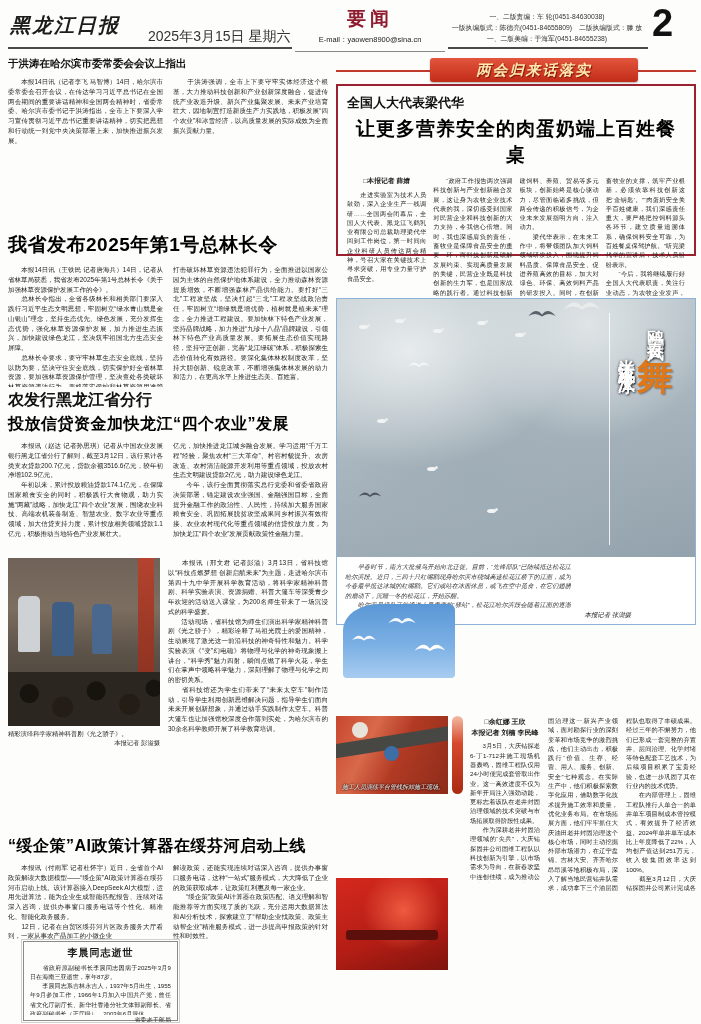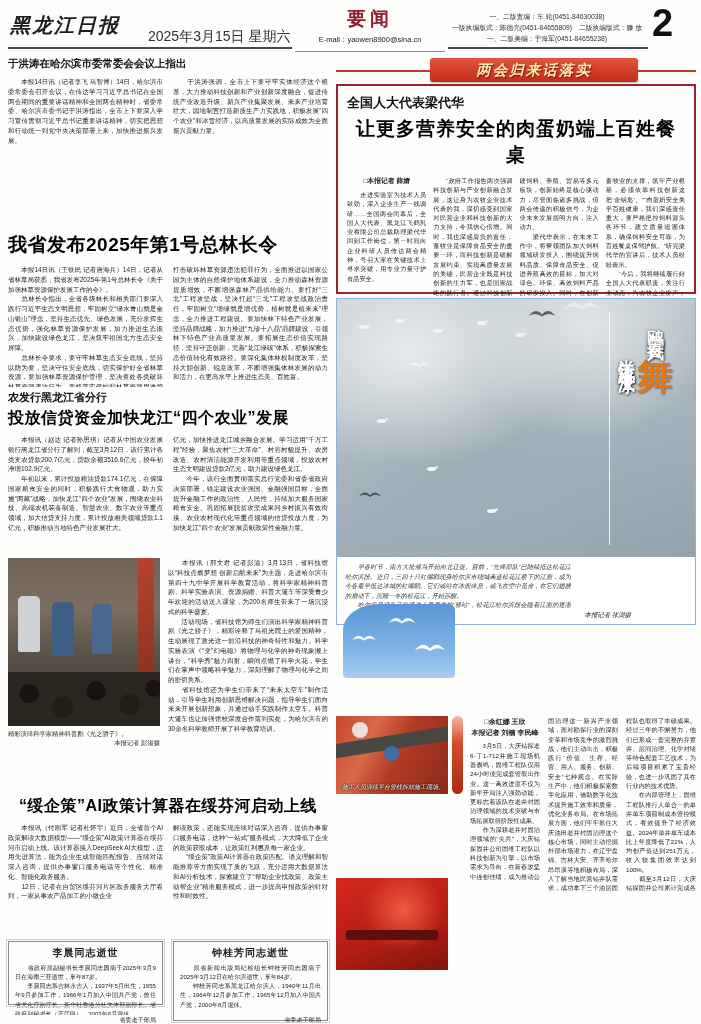--- a/index.html
+++ b/index.html
@@ -71,21 +71,21 @@
     <div class="hl" style="font-size:19px;text-align:left;">我省发布2025年第1号总林长令</div>
     <div class="cols2" style="margin-top:7px;height:122px;">
       <div class="body-txt just pre">　　本报14日讯（王铁民 记者唐海兵）14日，记者从省林草局获悉，我省发布2025年第1号总林长令《关于加强林草资源保护发展工作的令》。
 　　总林长令指出，全省各级林长和相关部门要深入践行习近平生态文明思想，牢固树立“绿水青山就是金山银山”理念，坚持生态优先、绿色发展，充分发挥生态优势，强化林草资源保护发展，加力推进生态振兴，加快建设绿色龙江，坚决筑牢祖国北方生态安全屏障。
 　　总林长令要求，要守牢林草生态安全底线，坚持以防为要，坚决守住安全底线，切实保护好全省林草资源，要加强林草资源保护管理，坚决查处各类破坏林草资源违法行为，严格落实保护和林草资源用途管制等制度，依法严厉</div>
       <div class="body-txt just pre">打击破坏林草资源违法犯罪行为，全面推进以国家公园为主体的自然保护地体系建设，全力推动森林资源提质增效，不断增强森林产品供给能力。要打好“三北”工程攻坚战，坚决扛起“三北”工程攻坚战政治责任，牢固树立“增绿就是增优势，植树就是植未来”理念，全力推进工程建设。要加快林下特色产业发展，坚持品牌战略，加力推进“九珍十八品”品牌建设，引领林下特色产业高质量发展。要拓展生态价值实现路径，坚持守正创新，完善“龙江绿碳”体系，积极探索生态价值转化有效路径。要深化集体林权制度改革，坚持大胆创新、锐意改革，不断增强集体林发展的动力和活力，在更高水平上推进生态美、百姓富。</div>
     </div>
   </div>
 
   <div class="abs" style="left:8px;top:390px;width:320px;">
-    <div class="kicker" style="font-size:11px;">农发行黑龙江省分行</div>
+    <div class="kicker" style="font-size:16px;">农发行黑龙江省分行</div>
     <div class="hl" style="font-size:16px;margin-top:3px;">投放信贷资金加快龙江“四个农业”发展</div>
     <div class="cols2" style="margin-top:6px;height:112px;">
       <div class="body-txt just pre">　　本报讯（赵达 记者孙思琪）记者从中国农业发展银行黑龙江省分行了解到，截至3月12日，该行累计各类支农贷款200.7亿元，贷款余额3516.6亿元，较年初净增102.9亿元。
 　　年初以来，累计投放粮油贷款174.1亿元，在保障国家粮食安全的同时，积极践行大食物观，助力实施“两藏”战略，加快龙江“四个农业”发展，围绕农业科技、高端农机装备制造、智慧农业、数字农业等重点领域，加大信贷支持力度，累计投放相关领域贷款1.1亿元，积极推动当地特色产业发展壮大。</div>
       <div class="body-txt just pre">亿元，加快推进龙江城乡融合发展。学习运用“千万工程”经验，聚焦农村“三大革命”、村容村貌提升、农房改造、农村清洁能源开发利用等重点领域，投放农村生态文明建设贷款2亿元，助力建设绿色龙江。
 　　今年，该行全面贯彻落实总行党委和省委省政府决策部署，锚定建设农业强国、金融强国目标，全面提升金融工作的政治性、人民性，持续加大服务国家粮食安全、巩固拓展脱贫攻坚成果同乡村振兴有效衔接、农业农村现代化等重点领域的信贷投放力度，为加快龙江“四个农业”发展贡献政策性金融力量。</div>
     </div>
   </div>
 
   <div class="abs" style="left:8px;top:551px;width:320px;">
@@ -110,50 +110,44 @@
           <span style="display:block;text-align:right;">本报记者 彭溢摄</span>
         </div>
       </div>
       <div class="body-txt just pre" style="flex:1;height:212px;">　　本报讯（邢文君 记者彭溢）3月13日，省科技馆以“科技点燃梦想 创新启航未来”为主题，走进哈尔滨市第四十九中学开展科学教育活动，将科学家精神科普剧、科学实验表演、资源捐赠、科普大篷车等深受青少年欢迎的活动送入课堂，为200名师生带来了一场沉浸式的科学盛宴。
 　　活动现场，省科技馆为师生们演出科学家精神科普剧《光之骄子》，精彩诠释了马祖光院士的爱国精神，生动展现了激光这一前沿科技的神奇特性和魅力。科学实验表演《“变”幻电磁》将物理与化学的神奇现象搬上讲台，“科学秀”魅力四射，瞬间点燃了科学火花，学生们在掌声中领略科学魅力，深刻理解了物理与化学之间的密切关系。
 　　省科技馆还为学生们带来了“未来太空车”制作活动，引导学生利用创新思维解决问题，指导学生们面向未来开展创新想象，并通过动手实践制作太空车。科普大篷车也让加强馆校深度合作落到实处，为哈尔滨市的30余名科学教师开展了科学教育培训。</div>
     </div>
   </div>
 
   <div class="abs" style="left:8px;top:796px;width:320px;">
-    <div class="hl" style="font-size:16px;text-align:center;">“绥企策”AI政策计算器在绥芬河启动上线</div>
+    <div class="hl" style="font-size:16px;text-align:left;margin-top:40px;">“绥企策”AI政策计算器在绥芬河启动上线</div>
     <div class="cols2" style="margin-top:6px;height:108px;">
       <div class="body-txt just pre">　　本报讯（付雨军 记者杜怀宇）近日，全省首个AI政策解读大数据模型——“绥企策”AI政策计算器在绥芬河市启动上线。该计算器接入DeepSeek AI大模型，运用先进算法，能为企业生成智能匹配报告、连续对话深入咨询，提供办事窗口服务电话等个性化、精准化、智能化政务服务。
 　　12日，记者在自贸区绥芬河片区政务服务大厅看到，一家从事农产品加工的小微企业</div>
       <div class="body-txt just pre">解读政策，还能实现连续对话深入咨询，提供办事窗口服务电话，这种“一站式”服务模式，大大降低了企业的政策获取成本，让政策红利惠及每一家企业。
 　　“绥企策”政策AI计算器在政策匹配、语义理解和智能推荐等方面实现了质的飞跃，充分运用大数据算法和AI分析技术，探索建立了“帮助企业找政策、政策主动帮企业”精准服务模式，进一步提高申报政策的针对性和时效性。</div>
     </div>
   </div>
 
-  <div class="abs obit" style="left:8px;top:941px;width:155px;height:64px;">
+  <div class="abs obit" style="left:23px;top:941px;width:155px;height:80px;">
     <h4>李晨同志逝世</h4>
     <div class="body-txt just pre" style="font-size:6.1px;height:52px;">　　省政府原副秘书长李晨同志因病于2025年3月9日在海南三亚逝世，享年87岁。
 　　李晨同志系吉林永吉人，1937年5月出生，1955年9月参加工作，1966年1月加入中国共产党，曾任省文化厅副厅长、新华社香港分社文体部副部长、省政府副秘书长（正厅级），2003年6月退休。</div>
-    <div class="sig body-txt" style="font-size:6.1px;">省委老干部局</div>
-  </div>
-  <div class="abs obit" style="left:173px;top:941px;width:155px;height:80px;">
-    <h4>钟桂芳同志逝世</h4>
-    <div class="body-txt just pre" style="font-size:6.1px;height:52px;">　　原省新闻出版局纪检组长钟桂芳同志因病于2025年3月12日在哈尔滨逝世，享年84岁。
-　　钟桂芳同志系黑龙江哈尔滨人，1940年11月出生，1964年12月参加工作，1965年12月加入中国共产党，2000年8月退休。</div>
     <div class="sig body-txt" style="font-size:6.1px;">省委老干部局</div>
   </div>
 
   <div class="abs red-rule" style="left:336px;top:70px;width:96px;"></div>
   <div class="abs red-rule" style="left:604px;top:70px;width:92px;"></div>
   <div class="abs" style="left:430px;top:58px;width:208px;height:24px;line-height:24px;text-align:center;
        background:linear-gradient(180deg,#e2553c,#c22c18);border-radius:3px;box-shadow:0 1px 2px rgba(0,0,0,.3);">
     <span style="font-size:14.5px;font-weight:bold;font-style:italic;color:#ffe9b0;letter-spacing:2px;text-shadow:1px 1px 1px #7e1507;">两会归来话落实</span>
   </div>
 
-  <div class="abs" style="left:336px;top:84px;width:360px;height:210px;border:2px solid #9a2230;box-sizing:border-box;padding:8px 9px;">
+  <div class="abs" style="left:336px;top:84px;width:360px;height:172px;border:2px solid #9a2230;box-sizing:border-box;padding:8px 9px;">
     <div class="kicker" style="font-size:13px;">全国人大代表梁代华</div>
     <div class="hl" style="font-size:19px;text-align:center;margin-top:4px;letter-spacing:1px;">让更多营养安全的肉蛋奶端上百姓餐桌</div>
     <div style="display:flex;gap:7px;margin-top:8px;height:136px;">
       <div style="flex:1;">
         <div style="font-size:6.8px;text-align:center;margin-bottom:4px;font-weight:bold;color:#222;">□本报记者 薛婧</div>
         <div class="body-txt just pre" style="font-size:6.2px;height:112px;">　　走进实验室为技术人员鼓劲，深入企业生产一线调研……全国两会闭幕后，全国人大代表、黑龙江飞鹤乳业有限公司总裁助理梁代华回到工作岗位，第一时间向企业科研人员传达两会精神，号召大家在关键技术上寻求突破，用专业力量守护食品安全。</div>
       </div>
       <div class="body-txt just pre" style="flex:1;font-size:6.2px;">　　“政府工作报告两次强调科技创新与产业创新融合发展，这让身为农牧企业技术代表的我，深切感受到国家对民营企业和科技创新的大力支持，令我信心倍增。同时，我也深感肩负的责任，畜牧业是保障食品安全的重要一环，而科技创新是破解发展约束、实现高质量发展的关键，民营企业既是科技创新的生力军，也是国家战略的践行者。通过科技创新赋能现代畜牧业发展，是农牧企业的责任，也是研发人员的职业追求，更是作为人大代表的使命担当。”梁代华说，回顾企业发展，从饲料生产起步，到如今构</div>
       <div class="body-txt just pre" style="flex:1;font-size:6.2px;">建饲料、养殖、贸易等多元板块，创新始终是核心驱动力，尽管面临诸多挑战，但两会传递的积极信号，为企业未来发展指明方向，注入动力。
 　　梁代华表示，在未来工作中，将带领团队加大饲料领域研发投入，围绕提升饲料品质、保障食品安全、促进养殖高效的目标，加大对绿色、环保、高效饲料产品的研发投入。同时，在创新与产业化融合方面，将加强与高校、科研机构的产学研合作，建立长期稳定关系，通过共建平台、联合攻关，加速科研成果转化。

